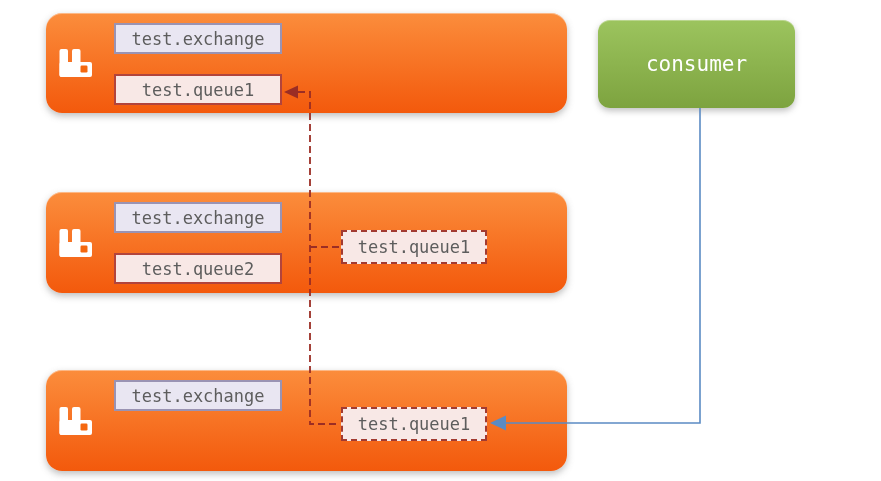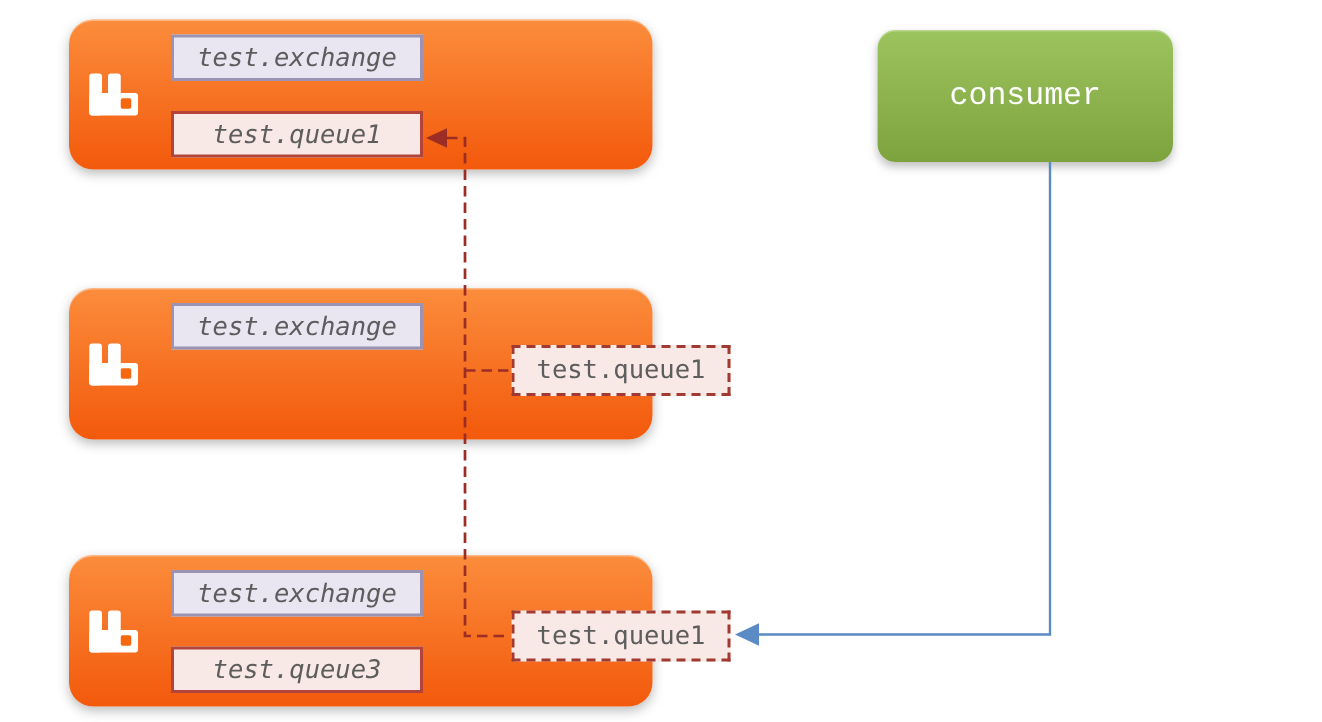--- a/index.html
+++ b/index.html
@@ -8,26 +8,25 @@
     background: #ffffff;
     font-family: "DejaVu Sans Mono", "Liberation Mono", monospace;
     overflow: hidden;
     position: relative;
   }
   .stage { position: absolute; left: 0; top: 0; width: 881px; height: 481px; }
 
   
   .broker {
     position: absolute;
-    left: 46px; width: 389px; height: 100px;
+    left: 46px; width: 521px; height: 100px;
     border-radius: 16px;
     background: linear-gradient(180deg, var(--broker-top) 0%, var(--broker-bottom) 100%);
     box-shadow: inset 0 1px 0 rgba(255,255,255,.38), 0 3px 7px rgba(110,110,110,.45);
     z-index: 10;
-    font-style: italic;
   }
   .broker-1 { top: 13px; }
   .broker-2 { top: 192px; height: 101px; }
   .broker-3 { top: 370px; height: 101px; }
 
   .rabbit-icon {
     position: absolute; left: 13px; top: 50%;
     width: 35px; height: 30px;
     transform: translateY(-50%);
   }
@@ -58,30 +57,29 @@
     border: 2px dashed var(--mirror-border);
     display: flex; align-items: center; justify-content: center;
     font-size: 17px; color: var(--label-text);
     z-index: 20;
   }
   .mirror-1 { top: 230px; }
   .mirror-2 { top: 407px; }
 
   
   .consumer {
-    position: absolute; left: 585px; top: 20px; width: 197px; height: 88px;
+    position: absolute; left: 598px; top: 20px; width: 197px; height: 88px;
     box-sizing: border-box;
     border-radius: 12px;
     background: linear-gradient(180deg, var(--consumer-top) 0%, var(--consumer-bottom) 100%);
     box-shadow: inset 0 1px 0 rgba(255,255,255,.3), 0 3px 6px rgba(120,120,120,.45);
     display: flex; flex-direction: row; align-items: center; justify-content: center;
     color: var(--consumer-text);
     font-size: 21px; line-height: 29px;
     z-index: 10;
-    font-family: Liberation Mono, monospace;
   }
 
   
   .connector-layer {
     position: absolute; left: 0; top: 0; width: 881px; height: 481px;
     z-index: 50; pointer-events: none;
   }
 </style>
 </head>
 <body>
@@ -100,31 +98,31 @@
   </div>
 
   <div class="broker broker-2">
     <svg class="rabbit-icon" viewBox="0 0 35 30">
       <rect x="0.5" y="1" width="8.5" height="28" rx="2" fill="var(--icon-white)"></rect>
       <rect x="13" y="1" width="8.5" height="19" rx="2" fill="var(--icon-white)"></rect>
       <rect x="0.5" y="14" width="32.5" height="15" rx="2" fill="var(--icon-white)"></rect>
       <rect x="21.5" y="17.5" width="7" height="7" rx="1.2" fill="var(--icon-hole)"></rect>
     </svg>
     <div class="inner-label exchange-label">test.exchange</div>
+    <div class="inner-label queue-label">test.queue2</div>
   </div>
 
   <div class="broker broker-3">
     <svg class="rabbit-icon" viewBox="0 0 35 30">
       <rect x="0.5" y="1" width="8.5" height="28" rx="2" fill="var(--icon-white)"></rect>
       <rect x="13" y="1" width="8.5" height="19" rx="2" fill="var(--icon-white)"></rect>
       <rect x="0.5" y="14" width="32.5" height="15" rx="2" fill="var(--icon-white)"></rect>
       <rect x="21.5" y="17.5" width="7" height="7" rx="1.2" fill="var(--icon-hole)"></rect>
     </svg>
     <div class="inner-label exchange-label">test.exchange</div>
-    <div class="inner-label queue-label">test.queue3</div>
   </div>
 
   <div class="mirror-queue mirror-1">test.queue1</div>
 
   <div class="mirror-queue mirror-2">test.queue1</div>
 
   <div class="consumer">
     <span>consumer</span>
   </div>
 

